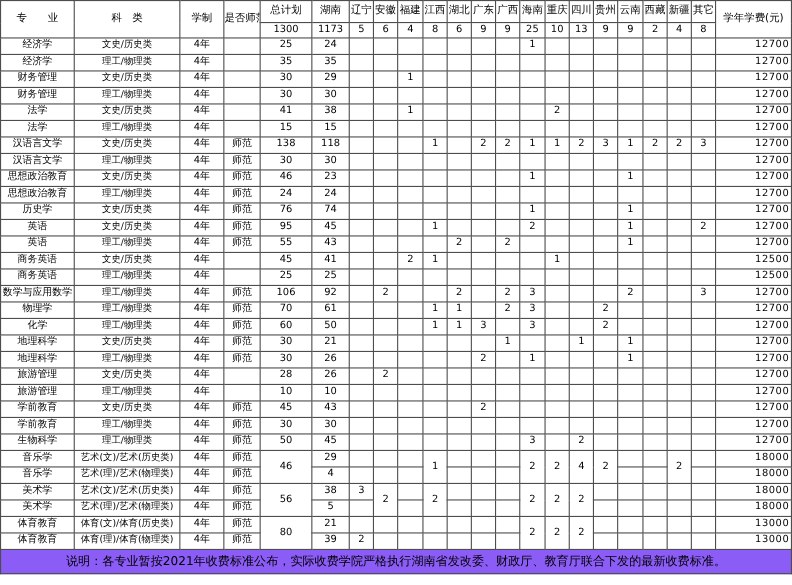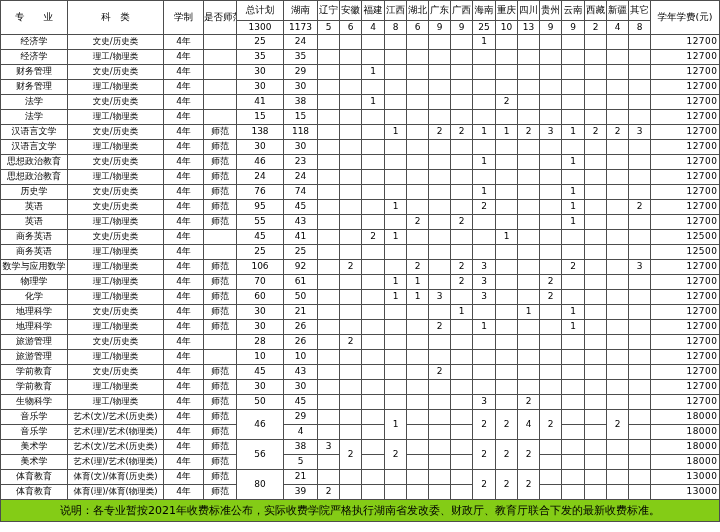--- a/index.html
+++ b/index.html
@@ -7,21 +7,21 @@
   .sheet{width:720px;height:532px;overflow:hidden;background:#fff;}
   table{border-collapse:collapse;table-layout:fixed;width:720px;height:392px;}
   th,td{border:1px solid #4d4d4d;padding:0;text-align:center;vertical-align:middle;
         font-size:9px;font-weight:normal;color:#000;overflow:hidden;white-space:nowrap;
         line-height:1.1;}
   thead tr.labels th{height:19px;font-size:9.5px;}
   thead tr.totals td{height:13px;}
   tbody td{height:14px;}
   td.c-category{font-size:8.5px;}
   td.c-fee{font-size:9px;letter-spacing:0.5px;padding-left:34px;}
-  .note{box-sizing:border-box;width:720px;height:22px;background:#84cc16;
+  .note{box-sizing:border-box;width:720px;height:22px;background:#8b5cf6;
         border:1px solid #4d4d4d;border-top:none;text-align:center;
         font-size:11px;line-height:21px;color:#000;}
 </style>
 </head>
 <body>
 
 <div class="sheet">
   <table>
     <colgroup>
       <col style="width:67px">

